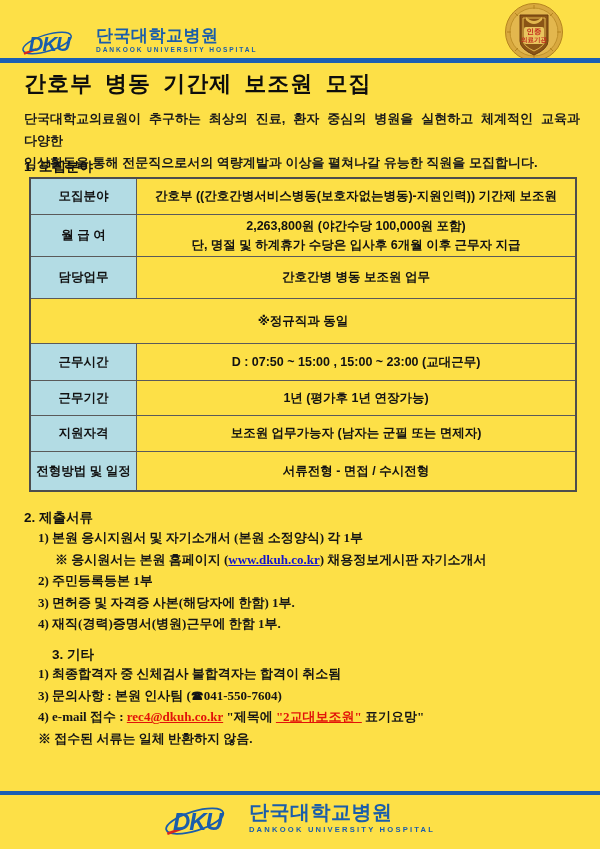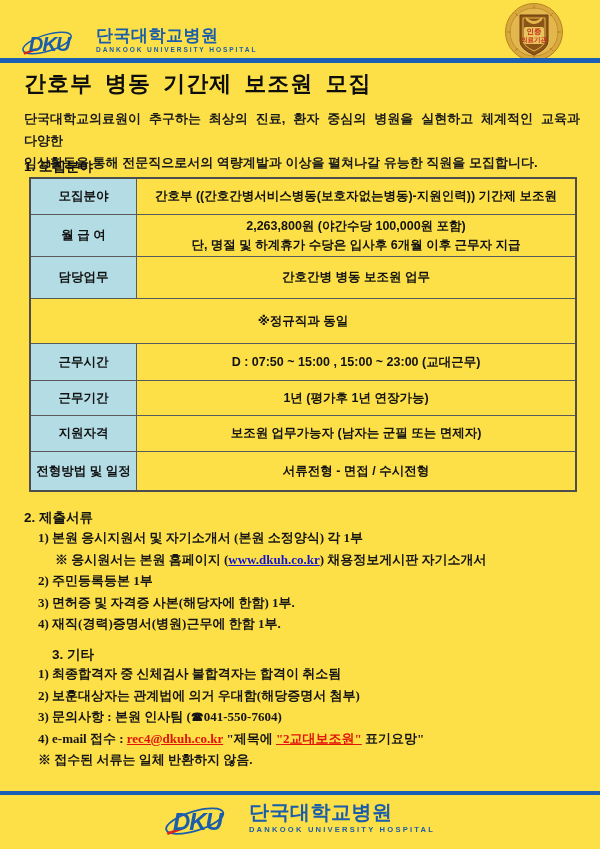--- a/index.html
+++ b/index.html
@@ -172,21 +172,20 @@
       <span>※ 응시원서는 본원 홈페이지 (</span><span class="lnk">www.dkuh.co.kr</span><span>) 채용정보게시판 자기소개서</span>
     </div>
     <div>2) 주민등록등본 1부</div>
     <div>3) 면허증 및 자격증 사본(해당자에 한함) 1부.</div>
     <div>4) 재직(경력)증명서(병원)근무에 한함 1부.</div>
   </div>
 
   <div class="sec-head sec3">3. 기타</div>
   <div class="doc-list list3">
     <div>1) 최종합격자 중 신체검사 불합격자는 합격이 취소됨</div>
-    <div>2) 보훈대상자는 관계법에 의거 우대함(해당증명서 첨부)</div>
     <div>3) 문의사항 : 본원 인사팀 (☎041-550-7604)</div>
     <div>
       <span>4) e-mail 접수 : </span><span class="redlnk">rec4@dkuh.co.kr</span><span> "제목에 </span><span class="redtxt">"2교대보조원"</span><span> 표기요망"</span>
     </div>
     <div>※ 접수된 서류는 일체 반환하지 않음.</div>
   </div>
 
   <div class="rule-bottom"></div>
   <div class="ftr-logo">
     <div class="inner">

